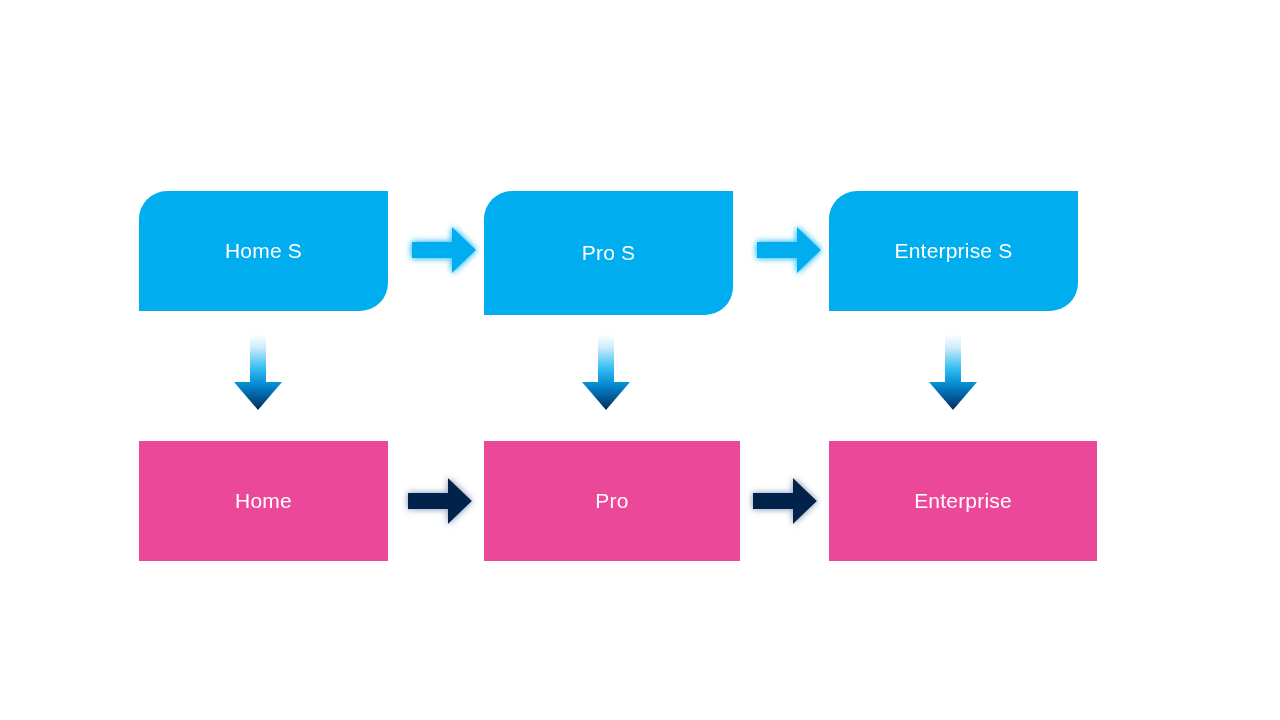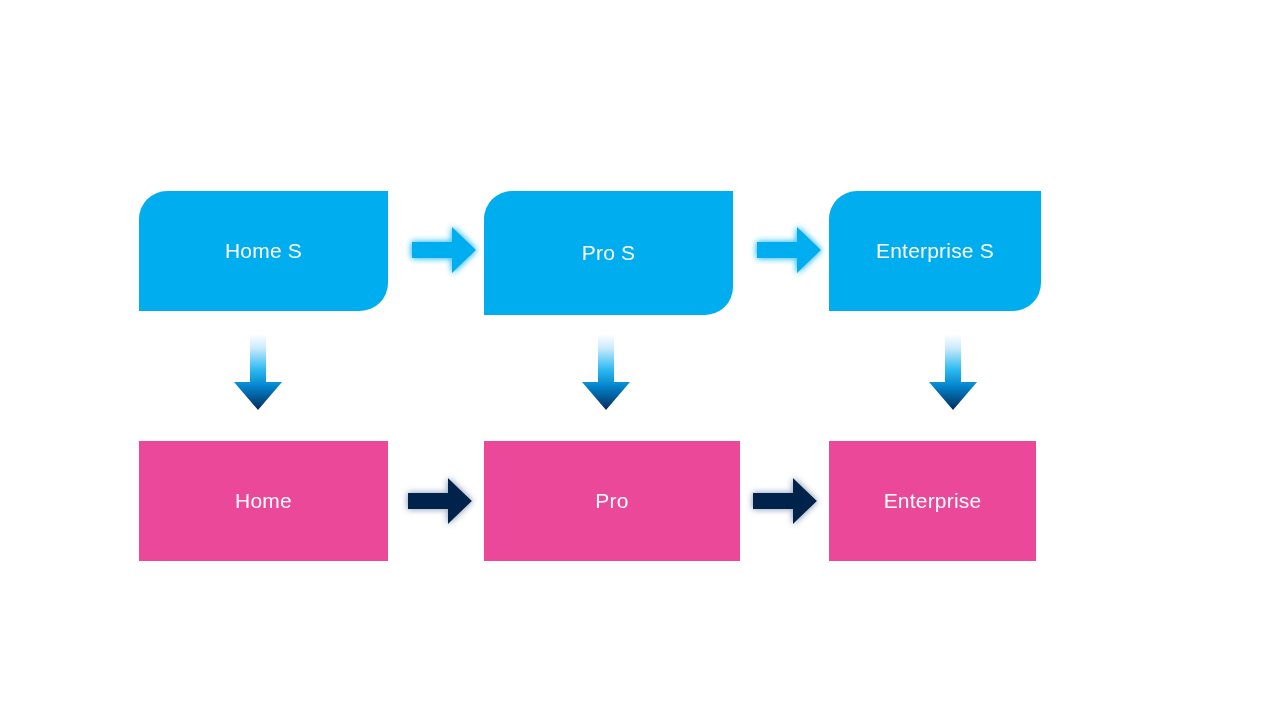--- a/index.html
+++ b/index.html
@@ -78,21 +78,21 @@
 <div id="canvas">
 
   <div class="node node-top" style="left:139px; top:167px; width:249px; height:120px;">
     <span class="node-label">Home S</span>
   </div>
 
   <div class="node node-top" style="left:484px; top:167px; width:249px; height:124px;">
     <span class="node-label">Pro S</span>
   </div>
 
-  <div class="node node-top" style="left:829px; top:167px; width:212px; height:120px;">
+  <div class="node node-top" style="left:829px; top:167px; width:249px; height:120px;">
     <span class="node-label">Enterprise S</span>
   </div>
 
   <div class="arrow-right" style="left:410px; top:199px;">
     <svg viewBox="0 0 68 54" xmlns="http://www.w3.org/2000/svg">
       <defs>
         <filter id="glowCyan" x="-60%" y="-60%" width="220%" height="220%">
           <feGaussianBlur stdDeviation="3.2" result="b"></feGaussianBlur>
           <feFlood flood-color="#4FC8F5" flood-opacity="0.95" result="c"></feFlood>
           <feComposite in="c" in2="b" operator="in" result="g"></feComposite>
@@ -171,21 +171,21 @@
   </div>
 
   <div class="node node-bottom" style="left:139px; top:417px; width:249px; height:120px;">
     <span class="node-label">Home</span>
   </div>
 
   <div class="node node-bottom" style="left:484px; top:417px; width:256px; height:120px;">
     <span class="node-label">Pro</span>
   </div>
 
-  <div class="node node-bottom" style="left:829px; top:417px; width:207px; height:120px;">
+  <div class="node node-bottom" style="left:829px; top:417px; width:268px; height:120px;">
     <span class="node-label">Enterprise</span>
   </div>
 
   <div class="arrow-right" style="left:406px; top:450px;">
     <svg viewBox="0 0 68 54" xmlns="http://www.w3.org/2000/svg">
       <defs>
         <filter id="glowNavy" x="-60%" y="-60%" width="220%" height="220%">
           <feGaussianBlur stdDeviation="3.4" result="b"></feGaussianBlur>
           <feFlood flood-color="#9FB0C4" flood-opacity="0.85" result="c"></feFlood>
           <feComposite in="c" in2="b" operator="in" result="g"></feComposite>

